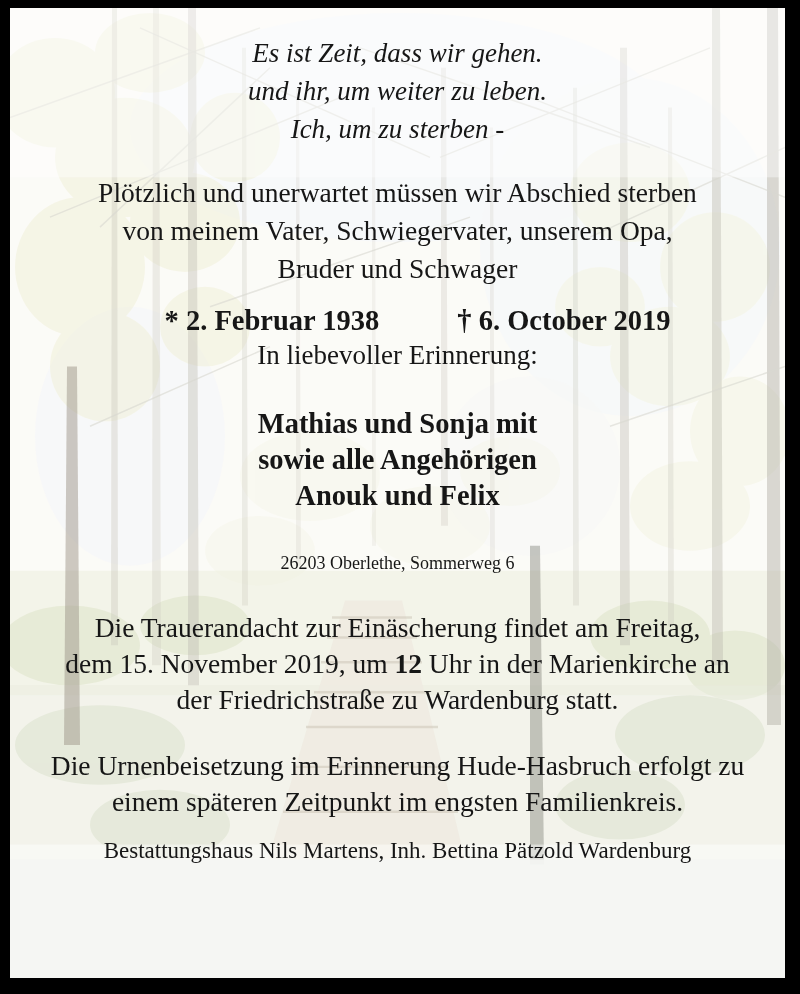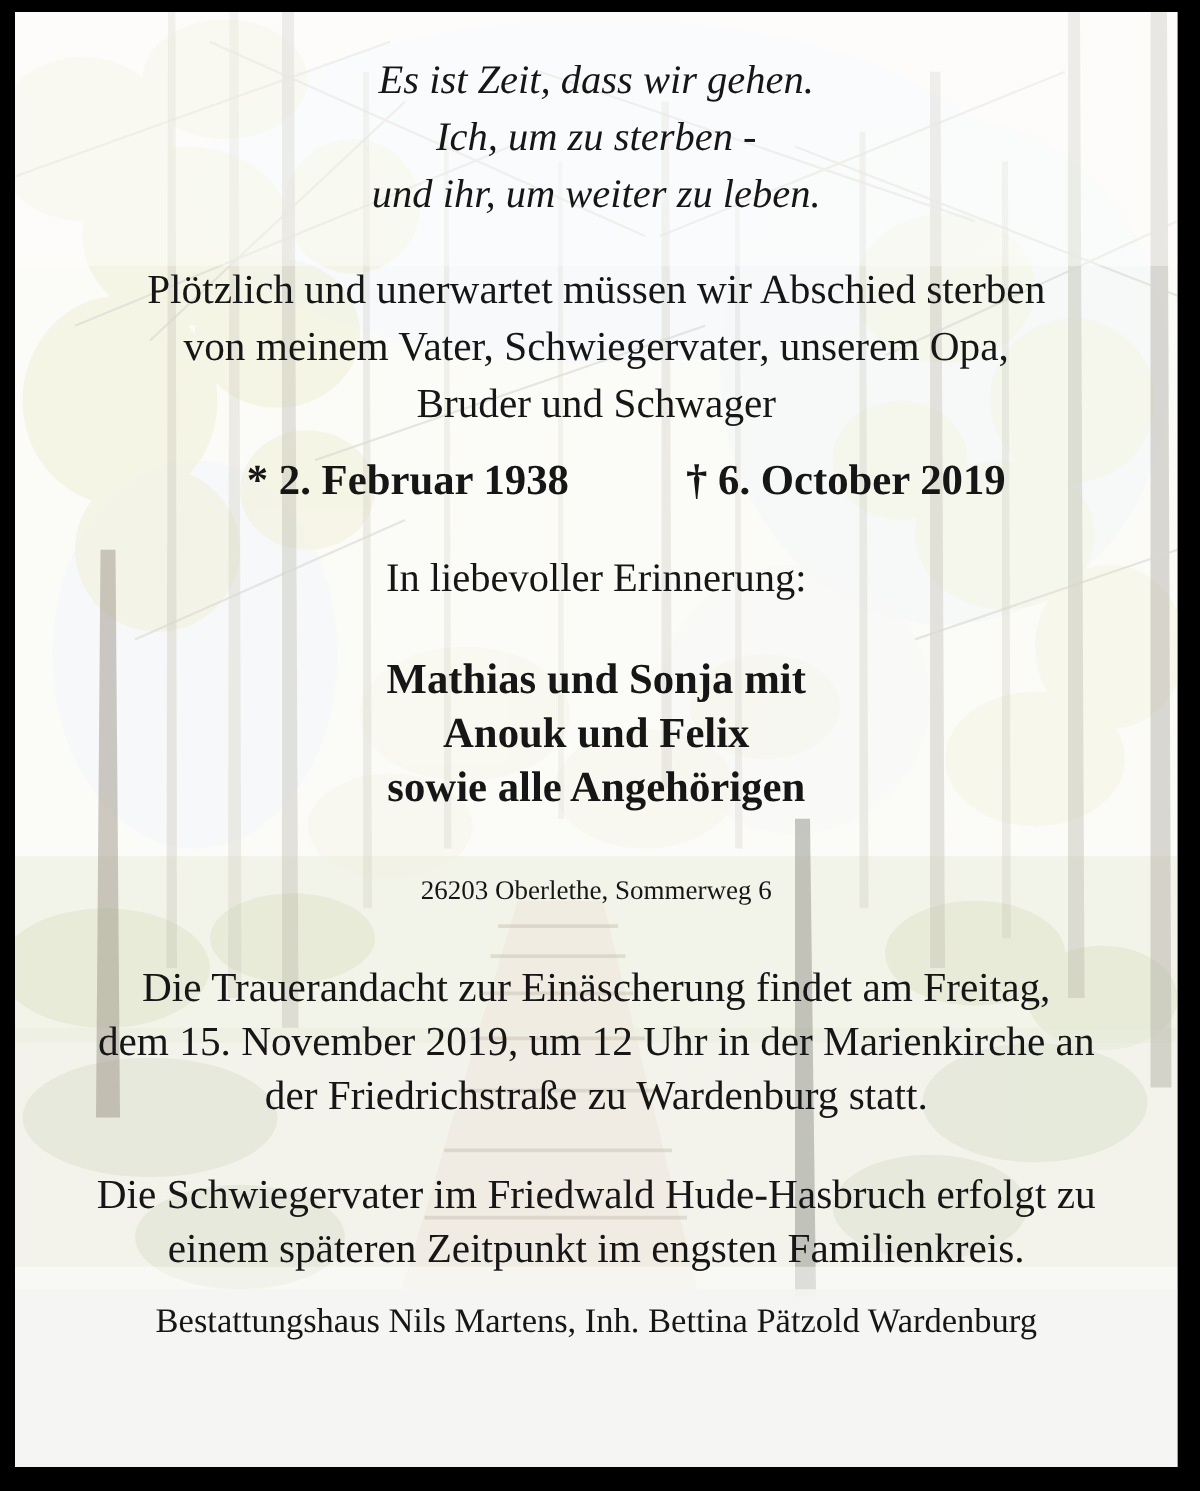--- a/index.html
+++ b/index.html
@@ -51,42 +51,41 @@
     margin-top:16px;
     font-size:28.5px;
     font-weight:bold;
     line-height:34px;
     display:flex;
     justify-content:center;
     gap:78px;
     padding-left:40px;
   }
   .remember{
-    margin-top:30px;
     font-size:27px;
     line-height:34px;
   }
   .mourners{
     margin-top:34px;
     font-size:28.5px;
     font-weight:bold;
     line-height:36px;
     font-family:Liberation Serif, serif;
   }
   .address{
     margin-top:32px;
     font-size:18px;
     line-height:34px;
   }
   .service{
     margin-top:30px;
     font-size:27.5px;
     line-height:36px;
   }
-  .service .b{font-weight:normal;margin-top:43px;}
+  .service .b{font-weight:bold;margin-top:43px;}
   .burial{
     margin-top:30px;
     font-size:27.5px;
     line-height:36px;
   }
   .funeral-home{
     margin-top:16px;
     font-size:23px;
     line-height:30px;
   }
@@ -195,54 +194,54 @@
 
       <rect x="0" y="0" width="775" height="170" fill="#ffffff" opacity="0.4"></rect>
       <rect x="0" y="840" width="775" height="134" fill="#ffffff" opacity="0.45"></rect>
       <rect x="0" y="0" width="775" height="974" fill="#ffffff" opacity="0.32"></rect>
     </svg>
 
     <div class="content">
 
       <div class="verse">
         <div>Es ist Zeit, dass wir gehen.</div>
+        <div>und ihr, um weiter zu leben.</div>
         <div>Ich, um zu sterben -</div>
-        <div>und ihr, um weiter zu leben.</div>
       </div>
 
       <div class="intro">
         <div>Plötzlich und unerwartet müssen wir Abschied sterben</div>
         <div>von meinem Vater, Schwiegervater, unserem Opa,</div>
         <div>Bruder und Schwager</div>
       </div>
 
 
       <div class="dates">
         <span>* 2. Februar 1938</span>
         <span>† 6. October 2019</span>
       </div>
 
       <div class="remember">In liebevoller Erinnerung:</div>
 
       <div class="mourners">
         <div>Mathias und Sonja mit</div>
+        <div>sowie alle Angehörigen</div>
         <div>Anouk und Felix</div>
-        <div>sowie alle Angehörigen</div>
       </div>
 
       <div class="address">26203 Oberlethe, Sommerweg 6</div>
 
       <div class="service">
         <div>Die Trauerandacht zur Einäscherung findet am Freitag,</div>
         <div><span>dem 15. November 2019, um </span><span class="b">12</span><span> Uhr in der Marienkirche an</span></div>
         <div>der Friedrichstraße zu Wardenburg statt.</div>
       </div>
 
       <div class="burial">
-        <div>Die Schwiegervater im Friedwald Hude-Hasbruch erfolgt zu</div>
+        <div>Die Urnenbeisetzung im Erinnerung Hude-Hasbruch erfolgt zu</div>
         <div>einem späteren Zeitpunkt im engsten Familienkreis.</div>
       </div>
 
       <div class="funeral-home">Bestattungshaus Nils Martens, Inh. Bettina Pätzold Wardenburg</div>
 
     </div>
   </div>
 </div>
 
 </body></html>

